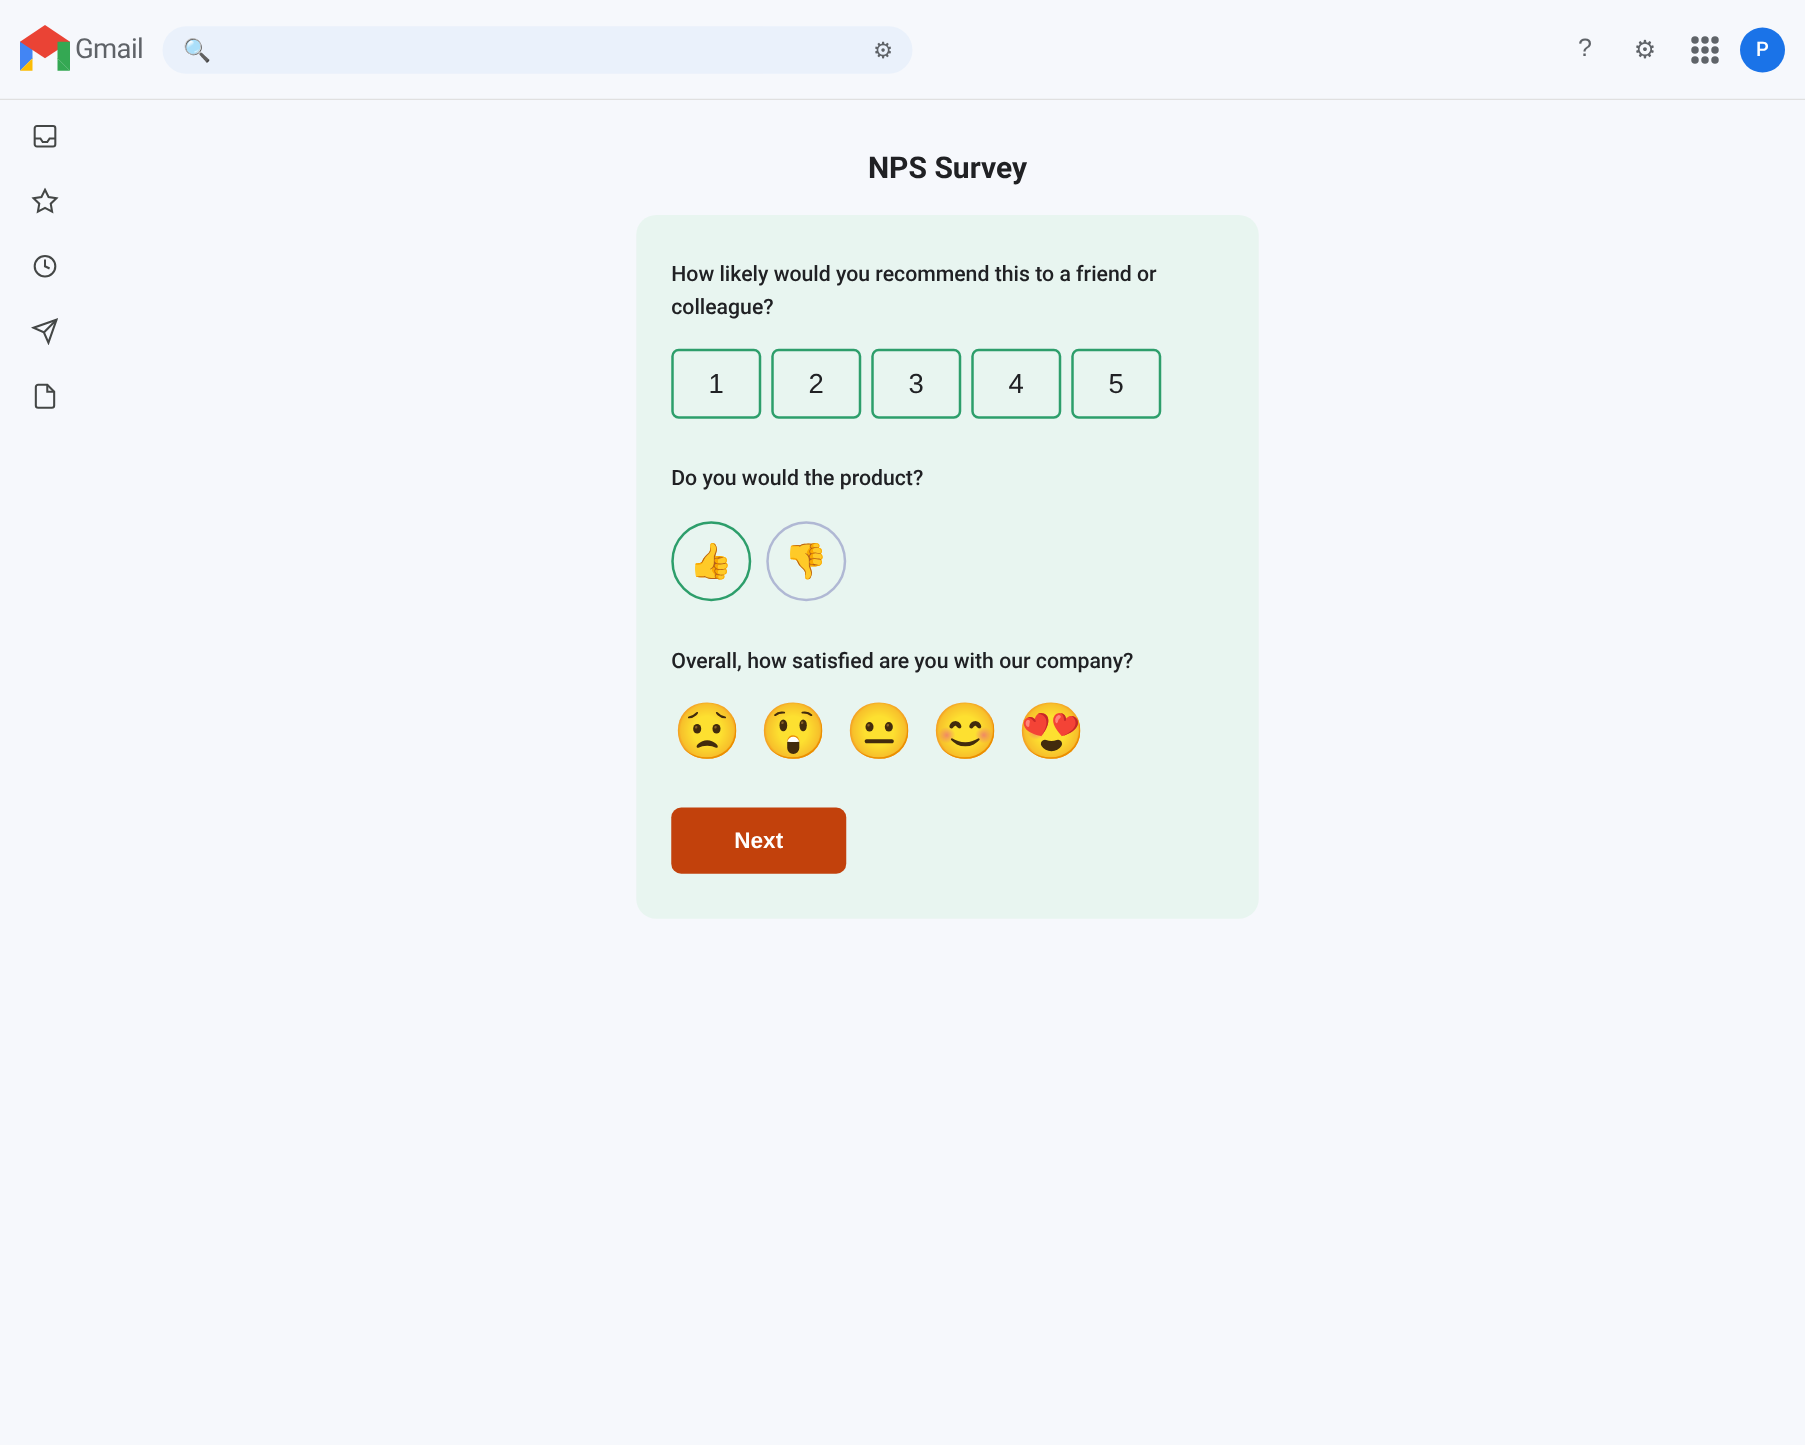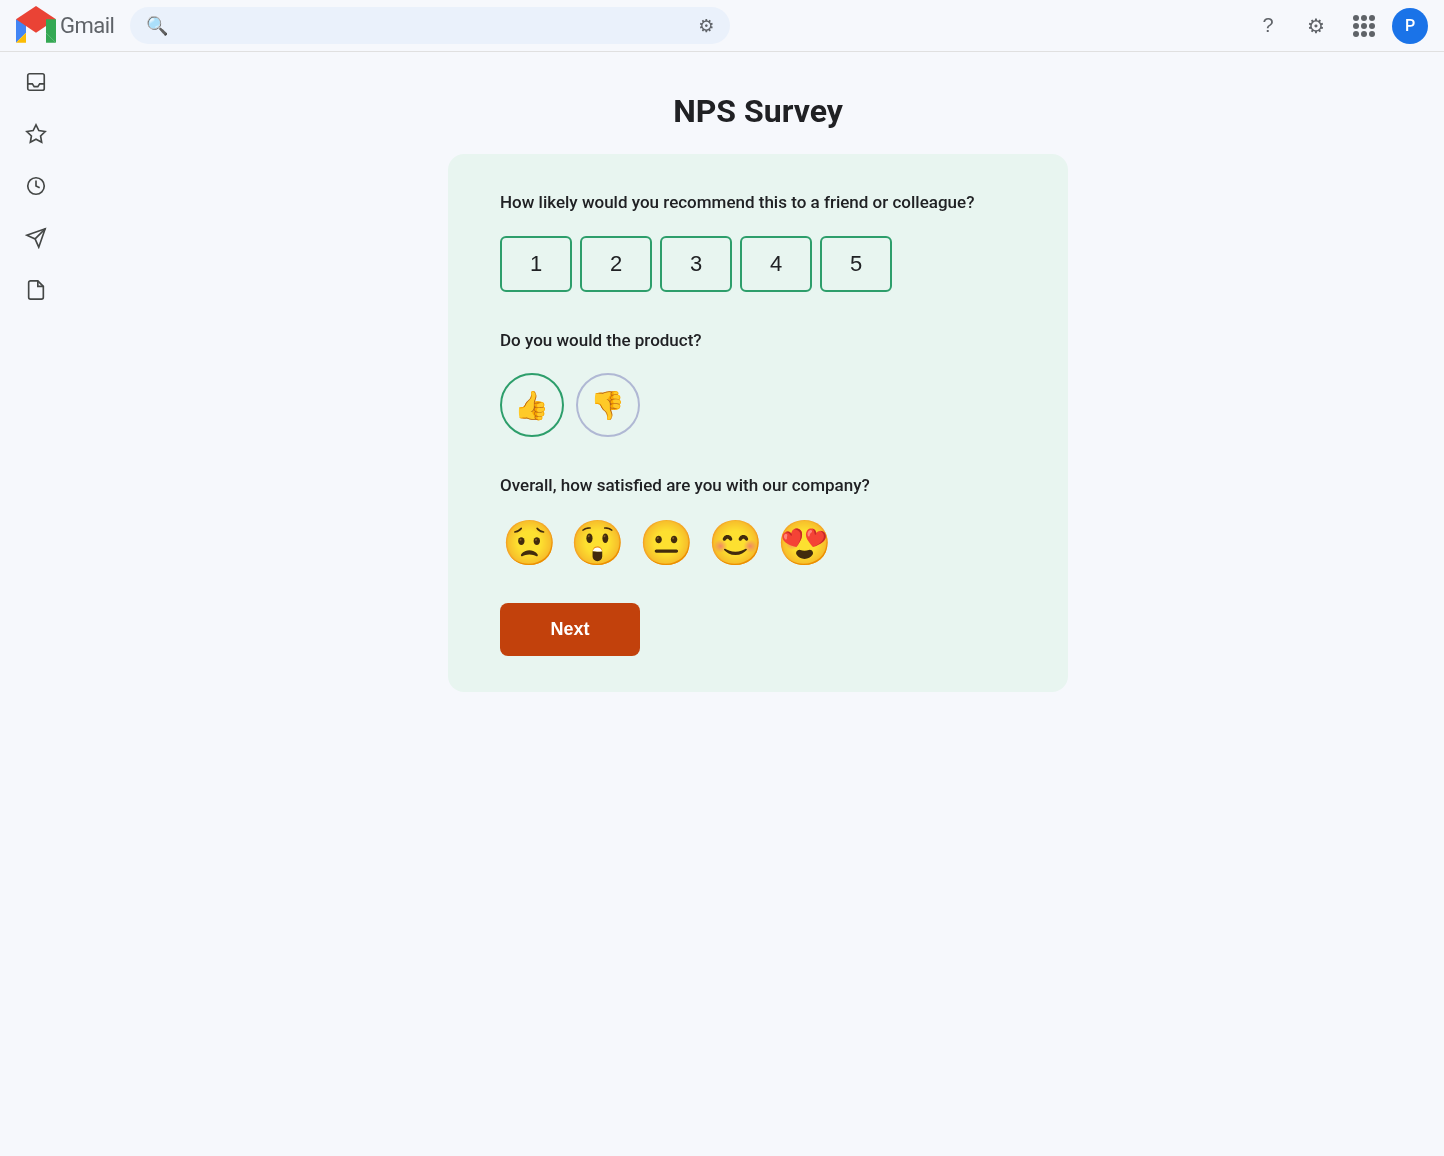--- a/index.html
+++ b/index.html
@@ -9,21 +9,21 @@
       min-height: 1156px;
       color: #202124;
     }
 
     
     .header {
       display: flex;
       align-items: center;
       padding: 8px 16px;
       background: #f6f8fc;
-      height: 52px;
+      height: 80px;
       border-bottom: 1px solid #e0e0e0;
     }
     .header-logo {
       display: flex;
       align-items: center;
       gap: 4px;
       margin-right: 16px;
     }
     .gmail-m {
       width: 40px;
@@ -117,31 +117,31 @@
     
     .content {
       flex: 1;
       display: flex;
       flex-direction: column;
       align-items: center;
       padding: 40px 20px;
     }
 
     .survey-title {
-      font-size: 32px;
+      font-size: 24px;
       font-weight: 700;
       color: #202124;
       margin-bottom: 24px;
     }
 
     .survey-card {
       background: #e8f5f0;
       border-radius: 16px;
-      padding: 36px 52px;
-      width: 620px;
+      padding: 36px 28px;
+      width: 498px;
       max-width: 100%;
     }
 
     .question {
       font-size: 17px;
       font-weight: 500;
       color: #202124;
       margin-bottom: 20px;
       line-height: 1.5;
     }

